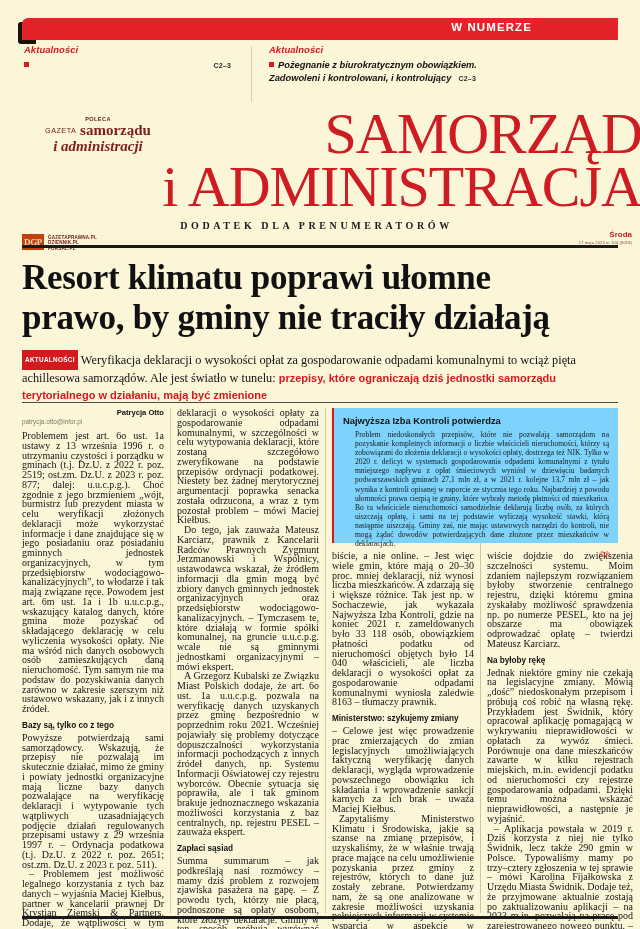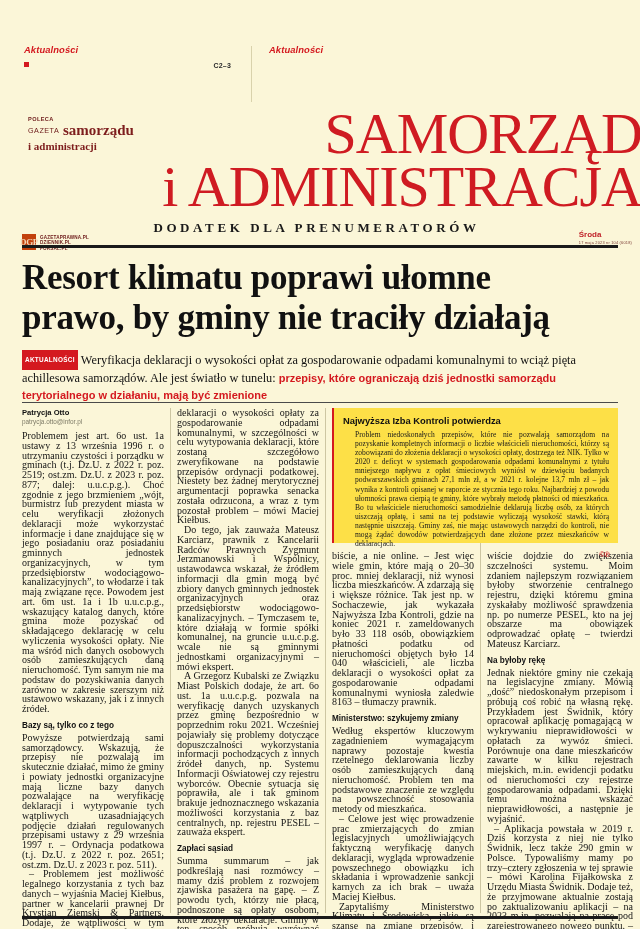--- a/index.html
+++ b/index.html
@@ -50,52 +50,52 @@
   .pageref{
     font-family:"Liberation Sans",sans-serif;font-style:normal;font-weight:bold;
     font-size:7px;color:#2b2b2b;letter-spacing:.2px;white-space:nowrap;
   }
   .t1 .pageref,.t2 .pageref{position:absolute;right:8px;bottom:0;}
   .t3 .pageref{position:absolute;right:2px;bottom:0;}
 
   
   .masthead{position:absolute;left:0;top:112px;width:640px;height:140px;}
   .poleca{
-    position:absolute;left:28px;top:4px;width:120px;
-    font-family:"Liberation Serif",serif;color:#7d1d1d;
+    position:absolute;left:38px;top:4px;width:120px;
+    font-family:"Liberation Serif",serif;color:#7d1d1d;text-align:center;
   }
   .poleca .l1{font-family:"Liberation Sans",sans-serif;font-weight:bold;font-size:5.6px;letter-spacing:.4px;color:#6b1717;}
   .poleca .l2{font-size:15px;line-height:15px;margin-top:1px;}
   .poleca .l2 .sm{font-family:"Liberation Sans",sans-serif;font-size:7.2px;letter-spacing:.5px;vertical-align:2px;color:#6b1717;}
   .poleca .l2 b{font-weight:bold;}
-  .poleca .l3{font-size:11px;line-height:16px;font-weight:bold;}
+  .poleca .l3{font-size:15px;line-height:16px;font-weight:bold;font-style:italic;}
 
   .logo-big{
     position:absolute;left:150px;top:-4px;width:492px;
     color:#cf1b22;font-family:"Liberation Serif",serif;
     font-weight:normal;text-align:right;
   }
   .logo-l1{font-size:58px;line-height:52px;letter-spacing:-1px;}
   .logo-l2{font-size:58px;line-height:54px;letter-spacing:-1px;white-space:nowrap;}
 
   .subline{
     position:absolute;left:0;top:108px;width:633px;text-align:center;
     font-family:"Liberation Serif",serif;font-weight:bold;
-    font-size:13px;letter-spacing:3.6px;color:#1a1a1a;
+    font-size:10px;letter-spacing:3.6px;color:#1a1a1a;
   }
 
   .dgp{position:absolute;left:22px;top:122px;display:flex;align-items:flex-start;gap:4px;}
   .dgp-mark{
-    width:14px;height:16px;background:#c2410c;color:#f3d7b8;
+    width:22px;height:16px;background:#c2410c;color:#f3d7b8;
     font-family:"Liberation Serif",serif;font-size:9px;font-weight:bold;
     display:flex;align-items:center;justify-content:center;letter-spacing:-.3px;
   }
   .dgp-lines{font-family:"Liberation Sans",sans-serif;font-weight:bold;font-size:4.6px;line-height:5.4px;color:#6b1717;letter-spacing:.2px;padding-top:1px;}
 
-  .dateblock{position:absolute;right:8px;top:118px;}
+  .dateblock{position:absolute;right:8px;top:118px;text-align:right;}
   .dateblock .dow{font-family:"Liberation Sans",sans-serif;font-weight:bold;font-size:8px;color:#c0232a;}
   .dateblock .dt{font-family:"Liberation Sans",sans-serif;font-size:3.9px;color:#7a3a33;letter-spacing:.2px;margin-top:1px;}
 
   .rule-under-mast{position:absolute;left:22px;top:245px;width:596px;height:2.5px;background:#1a1a1a;}
 
   
   .headline{
     position:absolute;left:22px;top:258px;width:600px;
     font-family:"Liberation Serif",serif;font-weight:bold;
     font-size:35px;line-height:40px;color:#111;letter-spacing:-.3px;
@@ -117,64 +117,74 @@
 
   
   .cols{position:absolute;left:22px;top:408px;width:600px;height:505px;}
   .col{position:absolute;top:0;width:142px;}
   .col.c1{left:0;}
   .col.c2{left:155px;}
   .col.c3{left:310px;}
   .col.c4{left:465px;width:146px;}
   .col-rule{position:absolute;top:0;width:1px;background:#cdc6a2;height:100%;}
 
-  .byline-name{font-family:"Liberation Sans",sans-serif;font-weight:bold;font-size:7.6px;color:#111;}
+  .byline-name{font-family:"Liberation Sans",sans-serif;font-weight:bold;font-size:7.6px;color:#111;text-align:right;}
   .byline-mail{font-family:"Liberation Sans",sans-serif;font-size:6.4px;color:#7d7a66;margin-top:1px;margin-bottom:6px;}
 
   .p{
     font-family:"Liberation Serif",serif;font-size:10px;line-height:9.75px;
     text-align:justify;color:#141414;margin:0 0 0 0;
     -webkit-hyphens:auto;hyphens:auto;
   }
   .p + .p{text-indent:7px;}
   .sub{
     font-family:"Liberation Sans",sans-serif;font-weight:bold;font-size:8.2px;
     color:#111;margin:7px 0 3px 0;
   }
 
   
   .nikbox{
     position:absolute;left:332px;top:408px;width:286px;height:135px;
-    background:#fde047;border-left:2.5px solid #d4191f;
+    background:#7dd3fc;border-left:2.5px solid #d4191f;
     box-sizing:border-box;padding:7px 9px 20px 9px;
   }
   .nik-title{font-family:"Liberation Sans",sans-serif;font-weight:bold;font-size:9.4px;color:#111;margin-bottom:4px;}
   .nik-body{font-family:"Liberation Serif",serif;font-size:7.55px;line-height:9.1px;text-align:justify;color:#1a1a1a;margin-left:12px;}
   .nik-end{text-align:right;color:#d4191f;font-weight:bold;font-size:8px;margin-top:2px;letter-spacing:-1px;}
 
   .rule-bottom{position:absolute;left:22px;top:916px;width:596px;height:2.5px;background:#1a1a1a;}
 </style>
 </head>
 <body>
 
 <div class="page">
 
+  <div class="ribbon-wrap">
+    <div class="ribbon-shadow"></div>
+    <div class="ribbon">
+      <div class="ribbon-title">W NUMERZE</div>
+    </div>
+  </div>
 
   <div class="teasers">
 
     <div class="teaser t1">
       <div class="teaser-kicker">Aktualności</div>
       <div class="teaser-body">
         <span class="bullet-sq"></span>
         <span class="pageref">C2–3</span>
       </div>
     </div>
 
     <div class="teaser t2">
       <div class="teaser-kicker">Aktualności</div>
+      <div class="teaser-body">
+        <span class="bullet-sq"></span><span>Pożegnanie z biurokratycznym obowiązkiem. Zadowoleni i kontrolowani, i kontrolujący</span>
+        <span class="pageref">C2–3</span>
+      </div>
     </div>
 
 
   </div>
 
   <div class="masthead">
 
     <div class="poleca">
       <div class="l1">POLECA</div>
       <div class="l2">
@@ -240,21 +250,20 @@
       <p class="p">Do tego, jak zauważa Mateusz Karciarz, prawnik z Kancelarii Radców Prawnych Zygmunt Jerzmanowski i Wspólnicy, ustawodawca wskazał, że źródłem informacji dla gmin mogą być zbiory danych gminnych jednostek organizacyjnych oraz przedsiębiorstw wodociągowo-kanalizacyjnych. – Tymczasem te, które działają w formie spółki komunalnej, na gruncie u.u.c.p.g. wcale nie są gminnymi jednostkami organizacyjnymi – mówi ekspert.</p>
       <p class="p">A Grzegorz Kubalski ze Związku Miast Polskich dodaje, że art. 6o ust. 1a u.u.c.p.g. pozwala na weryfikację danych uzyskanych przez gminę bezpośrednio w poprzednim roku 2021. Wcześniej pojawiały się problemy dotyczące dopuszczalności wykorzystania informacji pochodzących z innych źródeł danych, np. Systemu Informacji Oświatowej czy rejestru wyborców. Obecnie sytuacja się poprawiła, ale i tak gminom brakuje jednoznacznego wskazania możliwości korzystania z baz centralnych, np. rejestru PESEL – zauważa ekspert.</p>
       <div class="sub">Zapłaci sąsiad</div>
       <p class="p">Summa summarum – jak podkreślają nasi rozmówcy – mamy dziś problem z rozwojem zjawiska pasażera na gapę. – Z powodu tych, którzy nie płacą, podnoszone są opłaty osobom, które złożyły deklaracje. Gminy w ten sposób próbują wyrównać deficyt między wpływami a kosztami funkcjonowania sytemu gospodarowania opłatami – tłumaczy Maciej Kiełbus.</p>
       <p class="p">– Co do zasady to efekt tego, że osoby unikające opłat nie obawiają się konsekwencji. Ale bywa też tak, że wynika to z braku świadomości, niewiedzy i mentalności. Dobrym przykładem są rodziny, gdzie między sobą się dzielą. Najczęściej dopiero po kilku miesiącach składają kolejne deklaracje, na fakt małych nie wytwarza wielu odpadów – tłumaczy Mateusz Karciarz i przyznaje, że sam mechanizm korekty nie należy do najłatwiejszych. Tym bardziej że niekiedy trzeba to zrobić oso-</p>
     </div>
 
     <div class="col c3" style="top:143px;">
       <p class="p">biście, a nie online. – Jest więc wiele gmin, które mają o 20–30 proc. mniej deklaracji, niż wynosi liczba mieszkańców. A zdarzają się i większe różnice. Tak jest np. w Sochaczewie, jak wykazała Najwyższa Izba Kontroli, gdzie na koniec 2021 r. zameldowanych było 33 118 osób, obowiązkiem płatności podatku od nieruchomości objętych było 14 040 właścicieli, ale liczba deklaracji o wysokości opłat za gospodarowanie odpadami komunalnymi wyniosła zaledwie 8163 – tłumaczy prawnik.</p>
       <div class="sub">Ministerstwo: szykujemy zmiany</div>
-      <p class="p">Według ekspertów kluczowym zagadnieniem wymagającym naprawy pozostaje kwestia rzetelnego deklarowania liczby osób zamieszkujących daną nieruchomość. Problem ten ma podstawowe znaczenie ze względu na powszechność stosowania metody od mieszkańca.</p>
       <p class="p">– Celowe jest więc prowadzenie prac zmierzających do zmian legislacyjnych umożliwiających faktyczną weryfikację danych deklaracji, wygląda wprowadzenie powszechnego obowiązku ich składania i wprowadzenie sankcji karnych za ich brak – uważa Maciej Kiełbus.</p>
       <p class="p">Zapytaliśmy Ministerstwo Klimatu i Środowiska, jakie są szanse na zmianę przepisów, i uzyskaliśmy, że w właśnie trwają prace mające na celu umożliwienie pozyskania przez gminy z rejestrów, których to dane już zostały zebrane. Potwierdzamy nam, że są one analizowane w zakresie możliwości uzyskania pełniejszych informacji w systemie wsparcia w aspekcie w dopuszczenia szerszego zakresu, w przedstawionej Urzędu Ochrony Danych Osobowych w celu omówienia tego zagadnienia.</p>
 
     </div>
 
     <div class="col c4" style="top:143px;">
       <p class="p">wiście dojdzie do zwiększenia szczelności systemu. Moim zdaniem najlepszym rozwiązaniem byłoby stworzenie centralnego rejestru, dzięki któremu gmina zyskałaby możliwość sprawdzenia np. po numerze PESEL, kto na jej obszarze ma obowiązek odprowadzać opłatę – twierdzi Mateusz Karciarz.</p>
       <div class="sub">Na byłoby rękę</div>
       <p class="p">Jednak niektóre gminy nie czekają na legislacyjne zmiany. Mówią „dość” niedoskonałym przepisom i próbują coś robić na własną rękę. Przykładem jest Świdnik, który opracował aplikację pomagającą w wykrywaniu nieprawidłowości w opłatach za wywóz śmieci. Porównuje ona dane mieszkańców zawarte w kilku rejestrach miejskich, m.in. ewidencji podatku od nieruchomości czy rejestrze gospodarowania odpadami. Dzięki temu można wskazać nieprawidłowości, a następnie je wyjaśnić.</p>
       <p class="p">– Aplikacja powstała w 2019 r. Dziś korzysta z niej nie tylko Świdnik, lecz także 290 gmin w Polsce. Typowaliśmy mamy po trzy–cztery zgłoszenia w tej sprawie – mówi Karolina Fijałkowska z Urzędu Miasta Świdnik. Dodaje też, że przyjmowane aktualnie zostają po zaktualizowaniu aplikacji – na 2023 m.in. pozwalają na pracę pod zarejestrowanego nowego punktu. – Pandemia, a potem nagłym uchodźców sprawiły, że weryfikacja była trudniejsza. Dlatego trudno dziś oszacować skutki efekt działania aplikacji. Ruszyliśmy z nią na nowo i z czasem planujemy podsumowanie – zaznacza Karolina Fijałkowska.</p>

